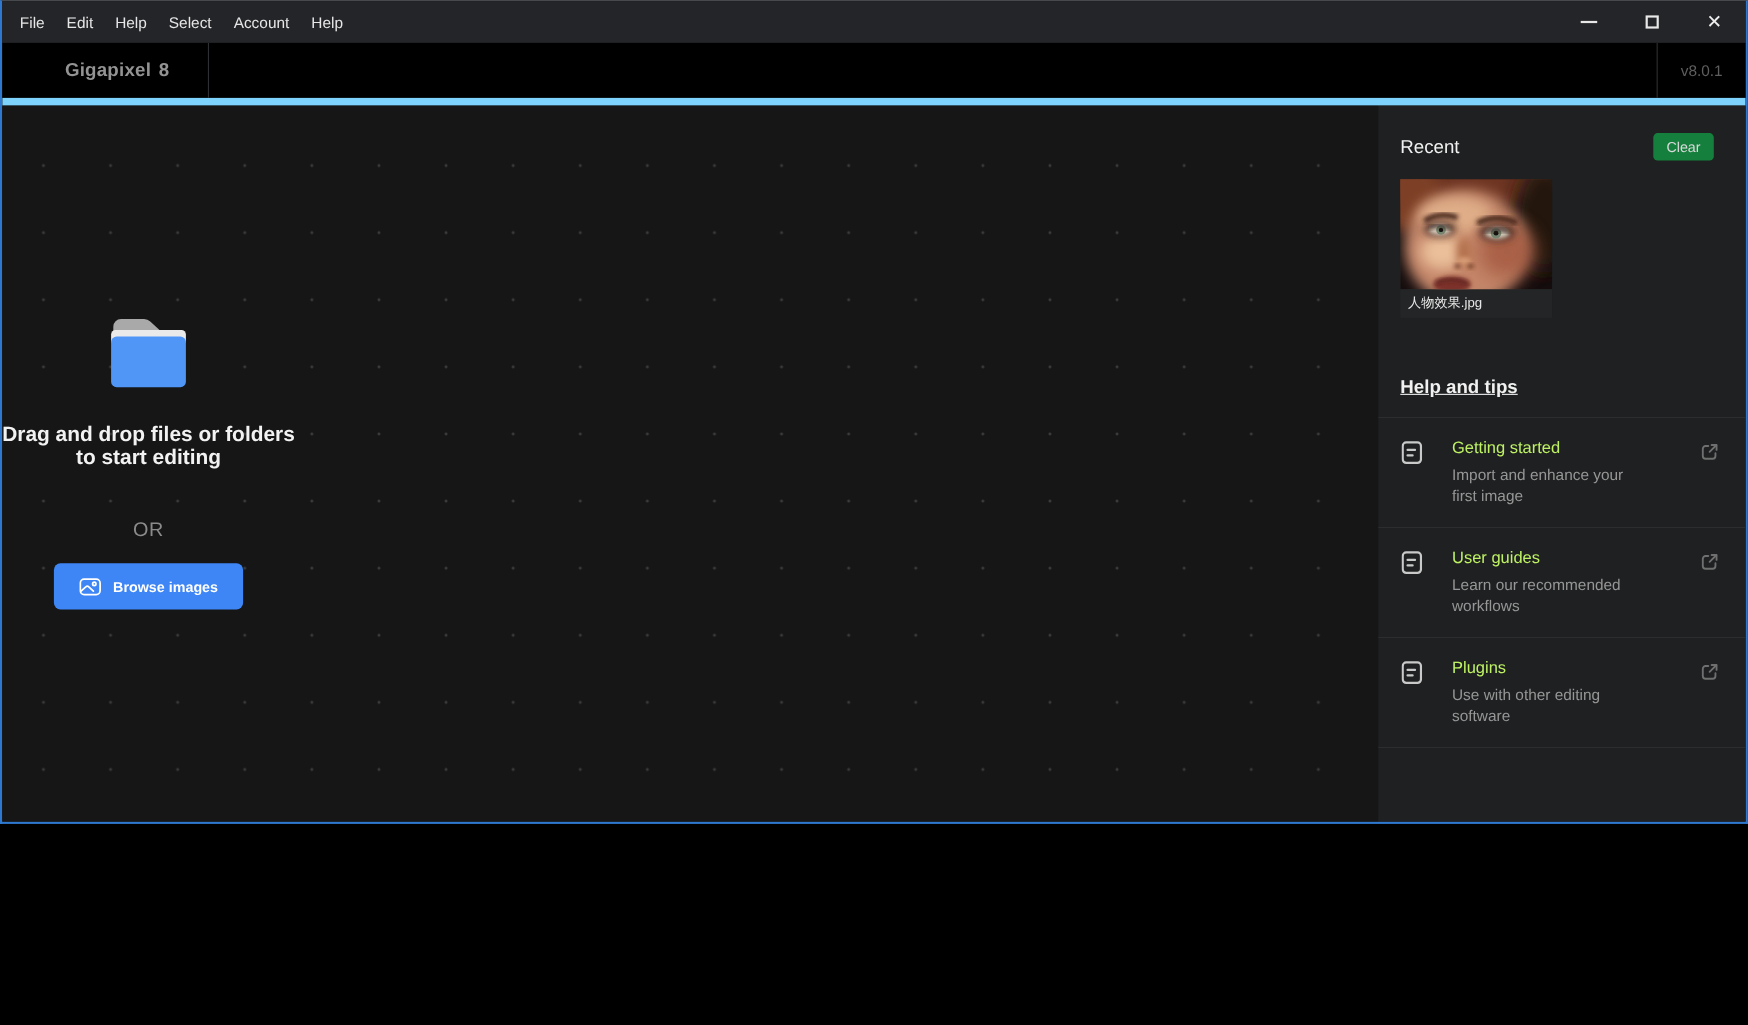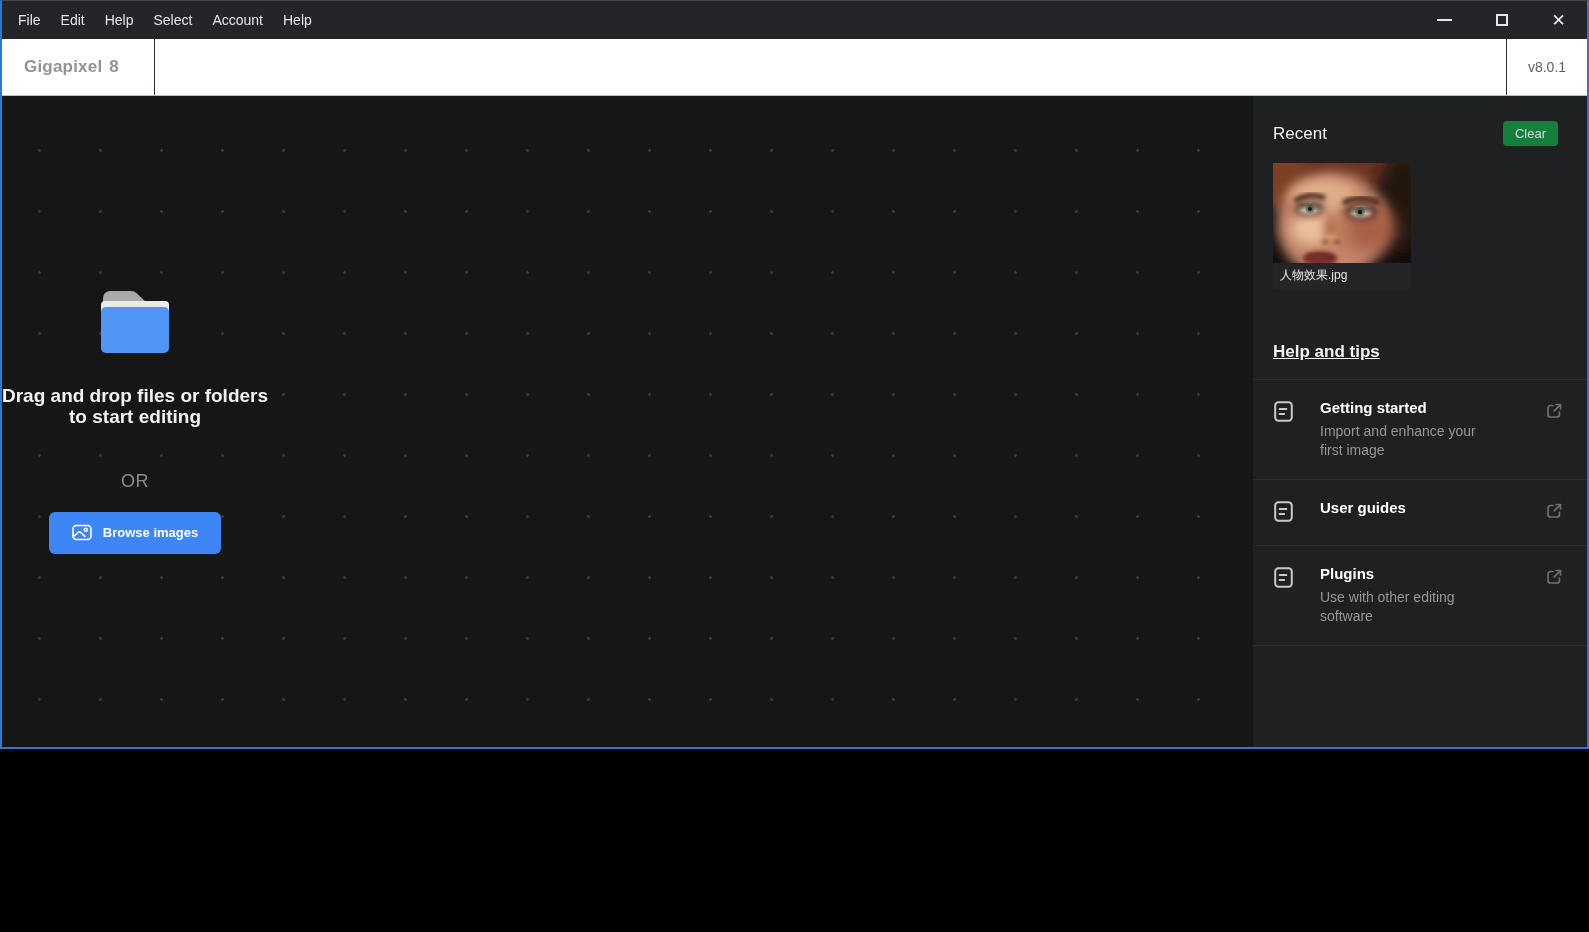--- a/index.html
+++ b/index.html
@@ -36,22 +36,22 @@
     width: 57px; height: 38px; border: none; background: transparent;
     display: flex; align-items: center; justify-content: center;
     color: #e8e8e8; padding: 0;
   }
   .wc-bar { width: 15px; height: 2px; background: #e8e8e8; }
   .wc-box { width: 12px; height: 12px; border: 2px solid #e8e8e8; }
   .wc-x { font-size: 17px; line-height: 1; color: #eee; font-family: "DejaVu Sans", sans-serif; }
 
   
   .header {
-    flex: 0 0 57px; height: 57px; background: #ffffff;
-    display: flex; border-bottom: 1px solid #7dd3fc;
+    flex: 0 0 57px; height: 57px; background: #000000;
+    display: flex; border-bottom: 7px solid #7dd3fc; padding-left: 35px;
   }
   .logo-area {
     width: 153px; border-right: 1px solid #2e2f32;
     display: flex; align-items: center; padding-left: 22px;
   }
   .logo-text, .logo-digit { color: #939393; font-size: 17px; font-weight: 700; letter-spacing: .2px; }
   .logo-digit { margin-left: 7px; }
   .header-fill { flex: 1; }
   .version-area {
     width: 81px; border-left: 1px solid #2e2f32;
@@ -105,21 +105,21 @@
 
   .help-title { margin: 53px 0 0 20px; color: #f1f1f1; font-size: 17px; font-weight: 700; text-decoration: underline; }
   .help-divider { border-top: 1px solid #2c2d2f; margin-top: 17px; }
   .help-item {
     display: flex; align-items: flex-start;
     padding: 19px 24px 19px 21px;
     border-bottom: 1px solid #2c2d2f; cursor: pointer;
   }
   .hi-doc { flex: 0 0 19px; margin-top: 2px; color: #c9c9c9; }
   .hi-text { flex: 1; margin-left: 27px; margin-right: 8px; }
-  .hi-title { color: #ffffff; font-size: 15px; font-weight: 700; line-height: 18px; }
+  .hi-title { color: #bef264; font-size: 15px; font-weight: 400; line-height: 18px; }
   .hi-sub { color: #969696; font-size: 14px; line-height: 19px; margin-top: 5px; max-width: 180px; }
   .hi-ext { color: #6f6f6f; margin-top: 3px; }
 </style>
 </head>
 <body>
 
 <div class="window">
 
   <div class="menubar">
     <div class="menu-items">
@@ -268,20 +268,21 @@
       <div class="help-item">
         <span class="hi-doc">
           <svg width="19" height="21" viewBox="0 0 19 21" fill="none" stroke="currentColor" stroke-width="2" stroke-linecap="round">
             <rect x="1.2" y="1.2" width="16.6" height="18.6" rx="3.2"></rect>
             <line x1="5.6" y1="8" x2="12.4" y2="8"></line>
             <line x1="5.6" y1="13" x2="10.2" y2="13"></line>
           </svg>
         </span>
         <span class="hi-text">
           <div class="hi-title">User guides</div>
+          <div class="hi-sub">Learn our recommended workflows</div>
         </span>
         <span class="hi-ext">
           <svg width="18" height="18" viewBox="0 0 18 18" fill="none" stroke="currentColor" stroke-width="1.7" stroke-linecap="round" stroke-linejoin="round">
             <path d="M8 3.5 H5.5 a2.5 2.5 0 0 0 -2.5 2.5 v6.5 a2.5 2.5 0 0 0 2.5 2.5 h6.5 a2.5 2.5 0 0 0 2.5 -2.5 V10"></path>
             <polyline points="11 2.5 15.5 2.5 15.5 7"></polyline>
             <line x1="15.2" y1="2.8" x2="9.2" y2="8.8"></line>
           </svg>
         </span>
       </div>
 

